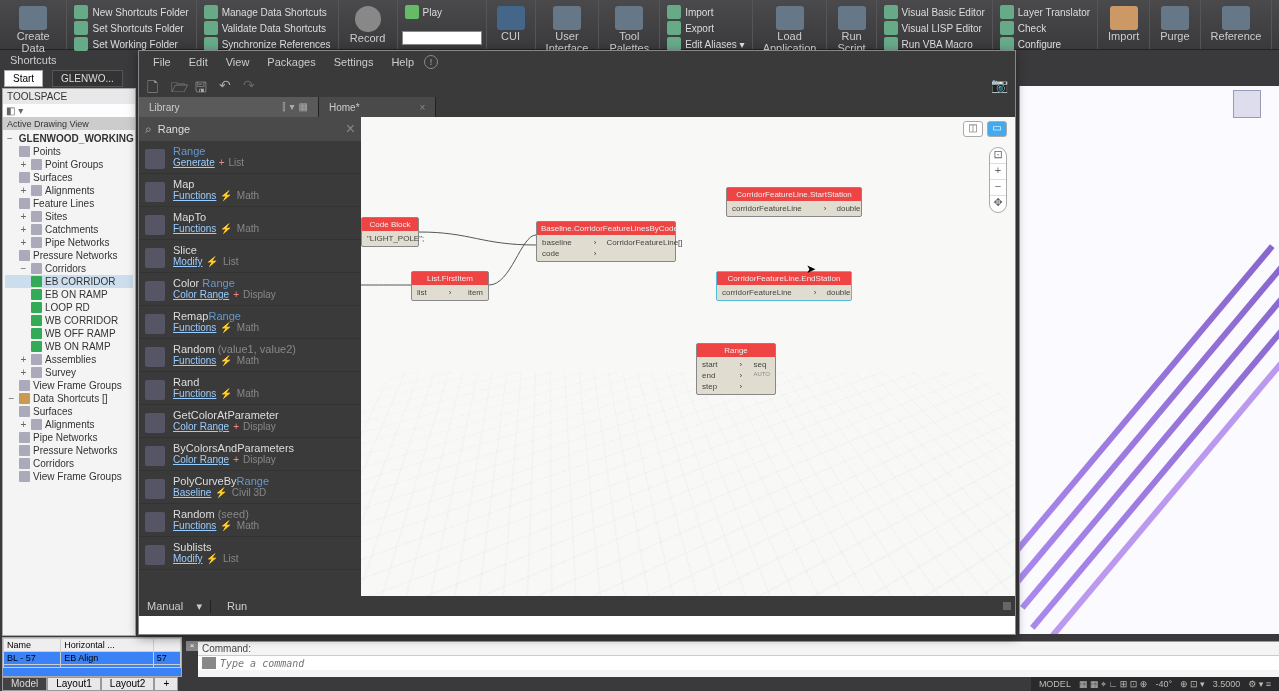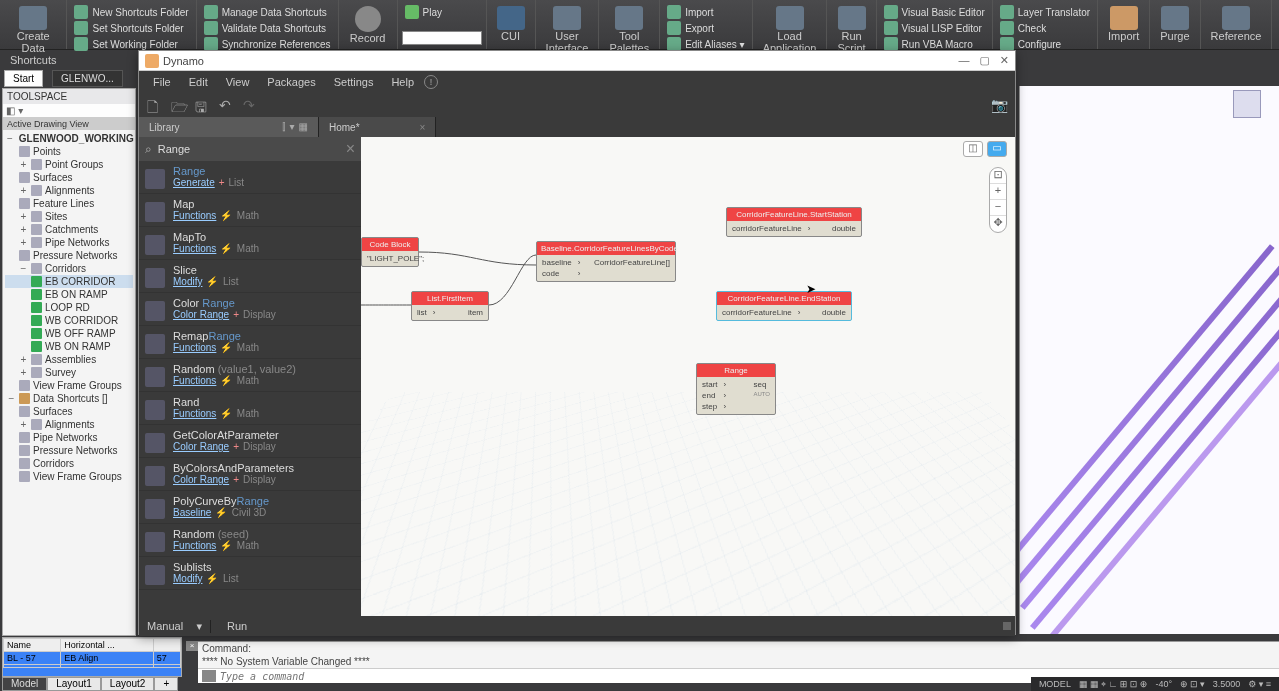--- a/index.html
+++ b/index.html
@@ -53,21 +53,21 @@
 .nav-ctrl { position: absolute; top: 4px; right: 8px; display: flex; gap: 4px; }
 .nav-ctrl .nbtn { width: 20px; height: 16px; background: #fff; border: 1px solid #aaa; border-radius: 3px; font-size: 10px; text-align: center; color: #666; }
 .zoom-ctrl { position: absolute; top: 30px; right: 8px; width: 18px; background: #fff; border: 1px solid #aaa; border-radius: 9px; }
 .zoom-ctrl div { height: 16px; text-align: center; font-size: 11px; color: #666; border-bottom: 1px solid #ddd; cursor: pointer; }
 .zoom-ctrl div:last-child { border: none; }
 
 .node { position: absolute; background: #e0ddd0; border: 1px solid #888; border-radius: 2px; font-size: 8px; }
 .node-hdr { background: #ef4444; color: #eee; text-align: center; padding: 2px 4px; font-size: 8px; white-space: nowrap; }
 .node-body { display: flex; }
 .node-ports { padding: 2px; }
-.node-port { display: flex; align-items: center; justify-content: space-between; gap: 6px; padding: 1px 3px; color: #444; }
+.node-port { display: flex; align-items: center; justify-content: space-between; gap: 22px; padding: 1px 3px; color: #444; }
 
 
 .run-bar { height: 20px; background: #3a3a3a; display: flex; align-items: center; }
 .run-mode { width: 72px; color: #ccc; font-size: 11px; padding: 0 8px; border-right: 1px solid #222; display: flex; justify-content: space-between; }
 .run-btn { padding: 0 16px; color: #ccc; font-size: 11px; cursor: pointer; }
 
 
 .toolspace { position: absolute; left: 2px; top: 88px; width: 134px; height: 548px; background: #f4f4f4; color: #333; font-size: 10px; border: 1px solid #aaa; }
 .toolspace .ts-hdr { background: #e8e8ea; padding: 2px 4px; font-weight: 400; }
 .toolspace .ts-icons { background: #fdfdfd; height: 14px; padding: 1px 3px; color: #666; border-bottom: 1px solid #ccc; }
@@ -414,21 +414,20 @@
           <td></td>
           <td></td>
         </tr>
   </tbody>
     </table>
 </div>
 
 <div class="cmd-close">×</div>
 <div class="cmd-area">
   <div class="out">Command:</div>
-  <div class="out">**** No System Variable Changed ****</div>
   <div class="in">
       <span class="prompt"></span>
       <input placeholder="Type a command" style="">
     </div>
 </div>
 
 <div class="layout-tabs">
   <div class="lt act">Model</div>
   <div class="lt">Layout1</div>
   <div class="lt">Layout2</div>
@@ -449,29 +448,20 @@
     <div class="road-line" style="left:-20px;top:480px;width:420px;transform:rotate(-50deg)"></div>
     <div class="road-line" style="left:-10px;top:500px;width:430px;transform:rotate(-50deg)"></div>
     <div class="road-line" style="left:0px;top:520px;width:440px;transform:rotate(-50deg)"></div>
     <div class="road-line" style="left:10px;top:540px;width:450px;transform:rotate(-50deg)"></div>
     <div class="road-line" style="left:20px;top:560px;width:460px;transform:rotate(-50deg);background:#b9e"></div>
   </div>
   <div class="view-cube"></div>
 </div>
 
 <div class="dynamo-window">
-  <div class="dyn-titlebar">
-    <span class="dlogo"></span>
-    <span>Dynamo</span>
-    <div class="winctrl">
-      <span>—</span>
-      <span>▢</span>
-      <span>✕</span>
-    </div>
-  </div>
   <div class="dyn-menubar">
     <span class="mitem">File</span>
     <span class="mitem">Edit</span>
     <span class="mitem">View</span>
     <span class="mitem">Packages</span>
     <span class="mitem">Settings</span>
     <span class="mitem">Help</span>
     <span class="help-ico">!</span>
   </div>
   <div class="dyn-toolbar">

